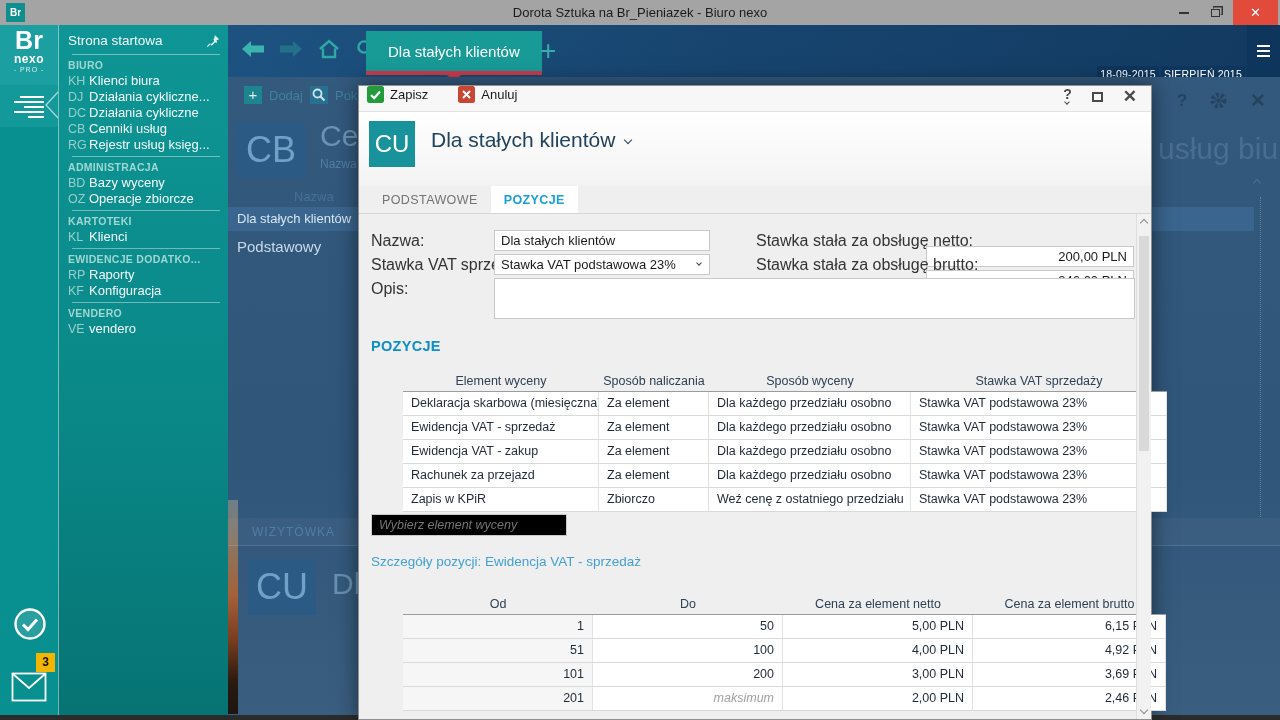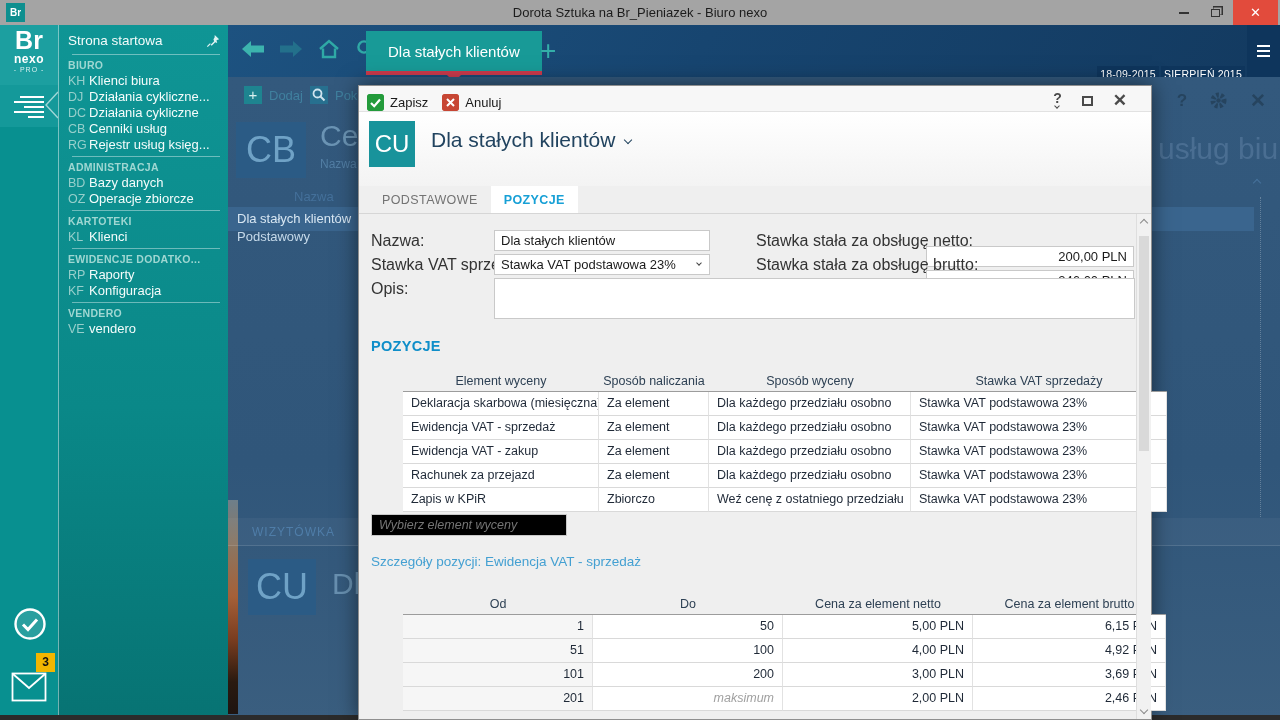--- a/index.html
+++ b/index.html
@@ -65,42 +65,42 @@
   .bg-add { background:#1e8490; color:#d9f0ef; font-size:15px; line-height:18px; }
   .bg-search { background:#27708f; }
   .ghost-title-left { position:absolute; left:92px; top:42px; font-size:30px; color:#6b94b4; white-space:nowrap; }
   .ghost-sub { position:absolute; left:92px; top:80px; font-size:12px; color:#527ea4; }
   .ghost-title-right { position:absolute; left:930px; top:55px; font-size:30px; color:#4a6e92; white-space:nowrap; }
   .bg-avatar { position:absolute; left:8px; top:45px; width:70px; height:56px; background:#2b5b85; color:#6fa2c6;
                font-size:36px; display:flex; align-items:center; justify-content:center; }
   .bg-colhdr { position:absolute; left:66px; top:112px; font-size:13px; color:#44709a; }
   .bg-row-sel { position:absolute; left:0; top:130px; width:1026px; height:24px; background:#3a658e; color:#d8e7f3;
                 font-size:13px; line-height:24px; padding-left:9px; }
-  .bg-row2 { position:absolute; left:9px; top:148px; font-size:13px; color:#c6daea; line-height:24px; }
+  .bg-row2 { position:absolute; left:9px; top:158px; font-size:15px; color:#c6daea; line-height:24px; }
   .bg-winicons { position:absolute; right:14px; top:12px; display:flex; gap:22px; align-items:center; color:#26445f; }
   .bg-q { font-size:17px; font-weight:bold; }
   .bg-x { font-size:19px; font-weight:bold; }
   .bg-scrollhint { position:absolute; left:1026px; top:103px; color:#46729c; }
   .bg-vdots { position:absolute; left:1032px; top:120px; height:320px; border-left:1px dotted rgba(255,255,255,0.25); }
   .bg-tabs { position:absolute; left:0; top:441px; width:1052px; height:28px; background:rgba(255,255,255,0.04);
              border-bottom:1px solid rgba(255,255,255,0.12); display:flex; align-items:center; gap:26px; padding-left:24px;
              color:#4f7da8; font-size:12px; letter-spacing:1px; }
   .bg-avatar2 { position:absolute; left:20px; top:482px; width:68px; height:56px; background:#2b5b85; color:#6fa2c6;
                 font-size:36px; display:flex; align-items:center; justify-content:center; }
   .bg-frag { position:absolute; left:104px; top:490px; font-size:30px; color:#6890b0; }
   .wallpaper { position:absolute; left:0; top:423px; width:10px; height:214px;
                background:linear-gradient(180deg,#6e7f8a 0%, #8c7560 22%, #a56038 45%, #7a3d20 65%, #2a1a10 85%, #1e1410 100%); }
 
   #bottomstrip { position:absolute; left:0; top:715px; width:1280px; height:5px; background:#2b2b2b; z-index:5; }
 
   
   #dialog { position:absolute; left:358px; top:85px; width:794px; height:635px; background:#efefef;
             border:1px solid #8f8f8f; box-shadow:0 0 20px rgba(0,0,0,0.5); z-index:10; }
   .dlg-toolbar { position:absolute; left:0; top:0; right:0; height:26px; background:#f7f7f7; border-bottom:1px solid #e2e2e2;
-                 display:flex; align-items:flex-end; padding:0 24px 0 8px; gap:14px; }
+                 display:flex; align-items:flex-start; padding:0 14px 0 8px; gap:30px; }
   .tb-btn { display:flex; align-items:center; gap:6px; font-size:13px; color:#1a1a1a; }
   .tb-ico { width:17px; height:17px; border-radius:3px; display:flex; align-items:center; justify-content:center; }
   .tb-save { background:#239b3b; }
   .tb-cancel { background:#c74634; }
   .tb-right { margin-left:auto; display:flex; align-items:center; gap:20px; color:#4a4a4a; }
   .tb-help { display:flex; flex-direction:column; align-items:center; line-height:11px; font-size:14px; font-weight:bold; }
   .tb-max i { display:block; width:11px; height:10px; border:2px solid #4a4a4a; }
   .tb-x { font-size:17px; font-weight:bold; }
   .chev { display:inline-block; width:6px; height:6px; border-right:1.6px solid currentColor; border-bottom:1.6px solid currentColor; transform:rotate(45deg); }
   .chev-sm { width:4px; height:4px; }
@@ -204,21 +204,21 @@
 
     <div class="menu-sec">BIURO</div>
     <div class="menu-item"><span class="code">KH</span><span>Klienci biura</span></div>
     <div class="menu-item"><span class="code">DJ</span><span>Działania cykliczne...</span></div>
     <div class="menu-item"><span class="code">DC</span><span>Działania cykliczne</span></div>
     <div class="menu-item"><span class="code">CB</span><span>Cenniki usług</span></div>
     <div class="menu-item"><span class="code">RG</span><span>Rejestr usług księg...</span></div>
     <div class="menu-sep"></div>
 
     <div class="menu-sec">ADMINISTRACJA</div>
-    <div class="menu-item"><span class="code">BD</span><span>Bazy danych</span></div>
+    <div class="menu-item"><span class="code">BD</span><span>Bazy wyceny</span></div>
     <div class="menu-item"><span class="code">OZ</span><span>Operacje zbiorcze</span></div>
     <div class="menu-sep"></div>
 
     <div class="menu-sec">KARTOTEKI</div>
     <div class="menu-item"><span class="code">KL</span><span>Klienci</span></div>
     <div class="menu-sep"></div>
 
     <div class="menu-sec">EWIDENCJE DODATKO...</div>
     <div class="menu-item"><span class="code">RP</span><span>Raporty</span></div>
     <div class="menu-item"><span class="code">KF</span><span>Konfiguracja</span></div>

